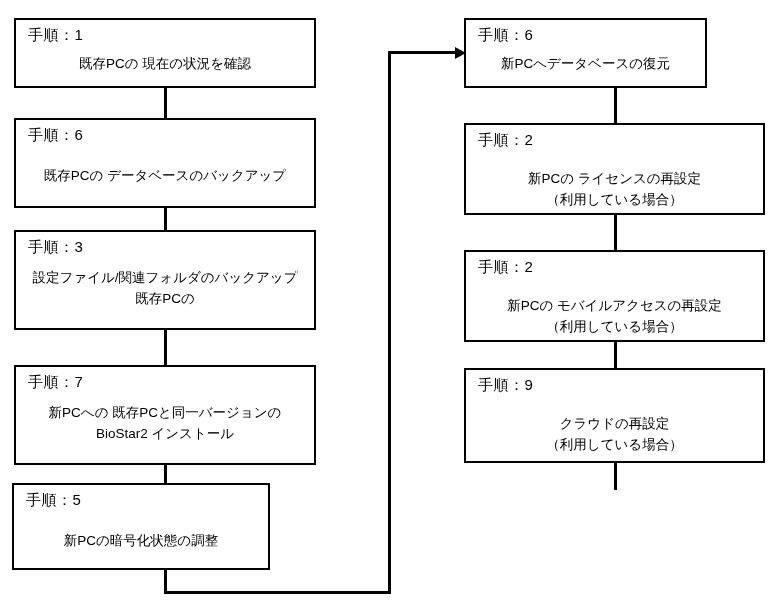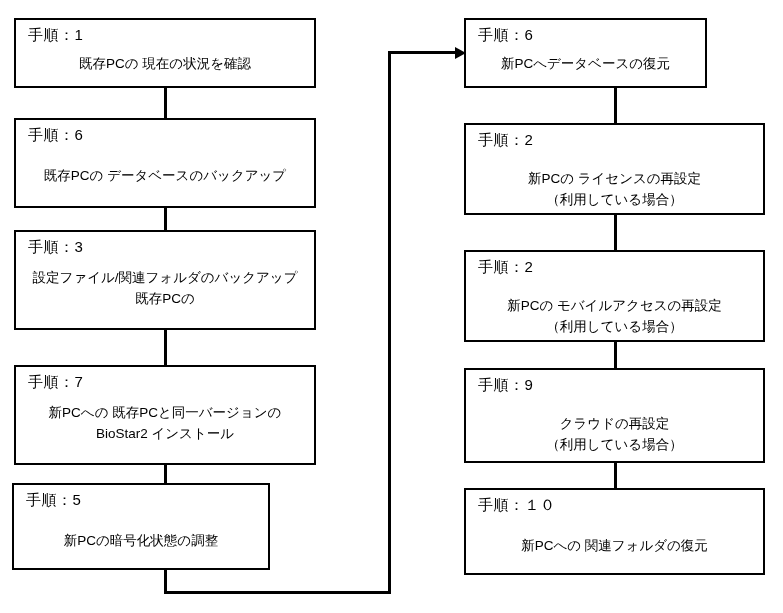--- a/index.html
+++ b/index.html
@@ -144,26 +144,20 @@
   </div>
 
   <div class="step-box" style="left:464px; top:368px; width:301px; height:95px;">
     <div class="step-number">手順：9</div>
     <div class="step-title title-double-2">
       <span class="line">クラウドの再設定</span>
       <span class="line">（利用している場合）</span>
     </div>
   </div>
 
-  <div class="step-box" style="left:464px; top:488px; width:301px; height:87px;">
-    <div class="step-number">手順：１０</div>
-    <div class="step-title title-single-2">
-      <span class="line">新PCへの 関連フォルダの復元</span>
-    </div>
-  </div>
 
   <div class="connector connector-v" style="left:164px; top:86px; height:34px;"></div>
 
   <div class="connector connector-v" style="left:164px; top:206px; height:26px;"></div>
 
   <div class="connector connector-v" style="left:164px; top:328px; height:39px;"></div>
 
   <div class="connector connector-v" style="left:164px; top:463px; height:22px;"></div>
 
   <div class="connector connector-v" style="left:164px; top:568px; height:26px;"></div>

